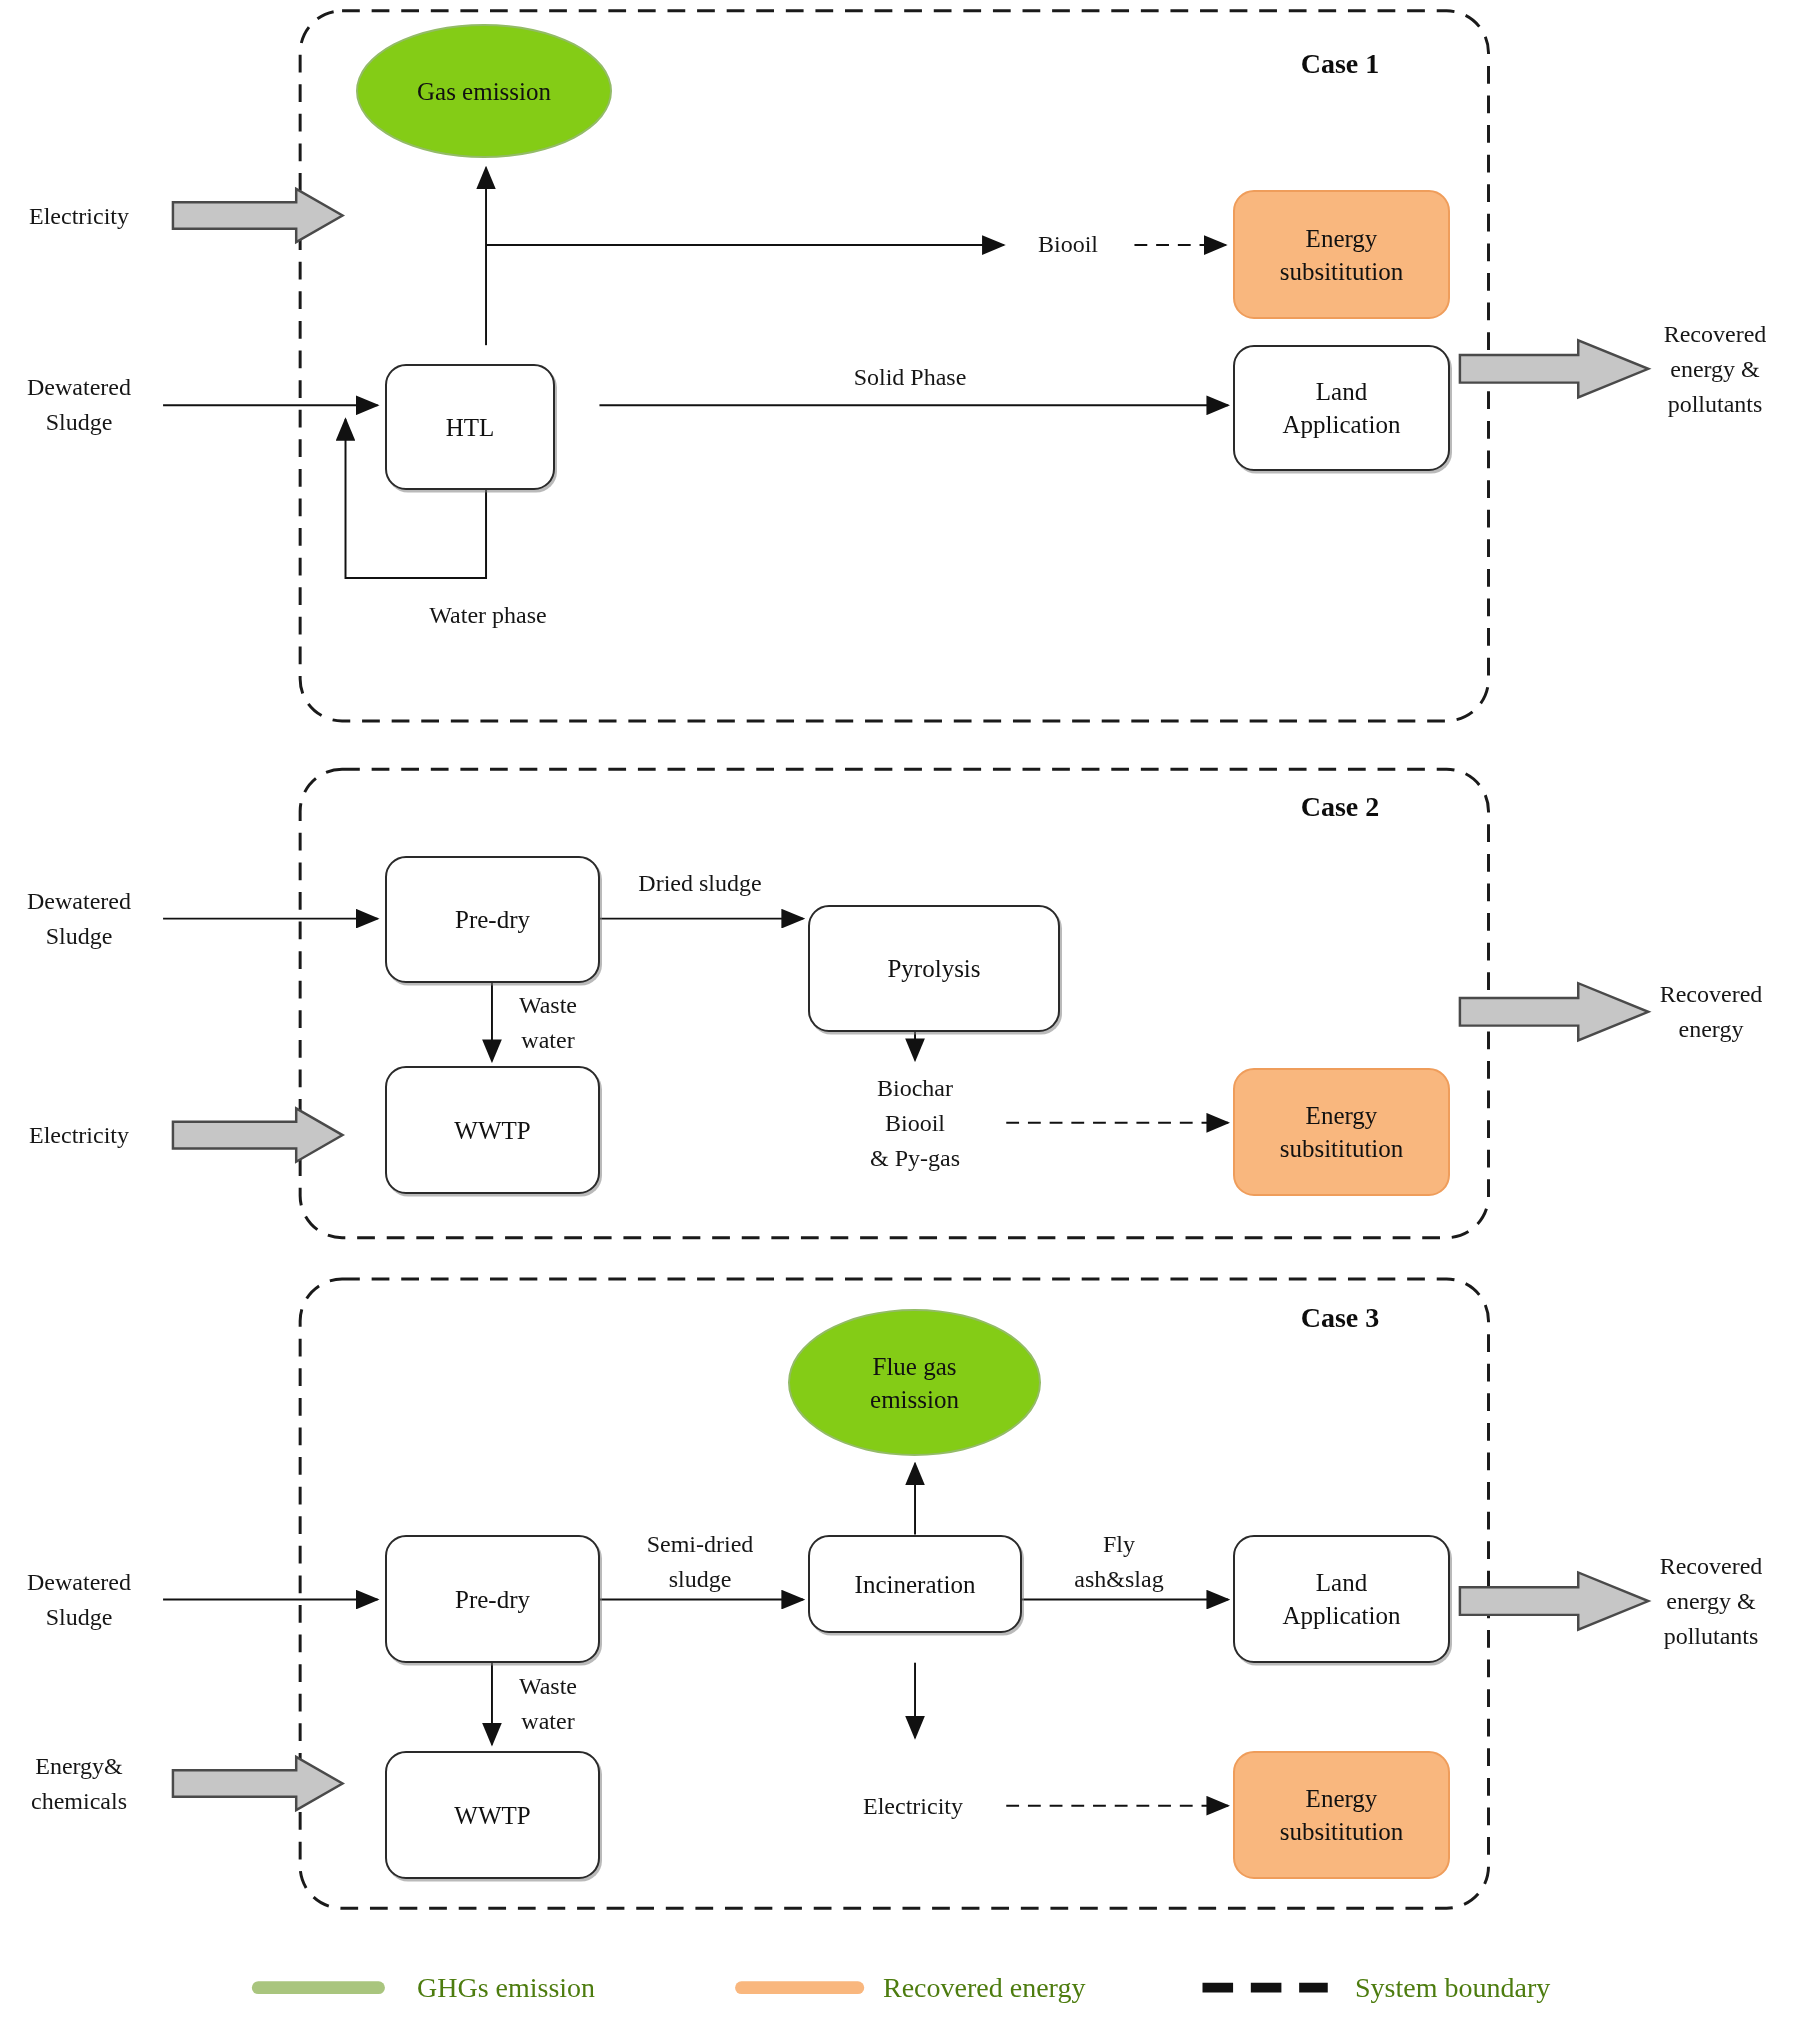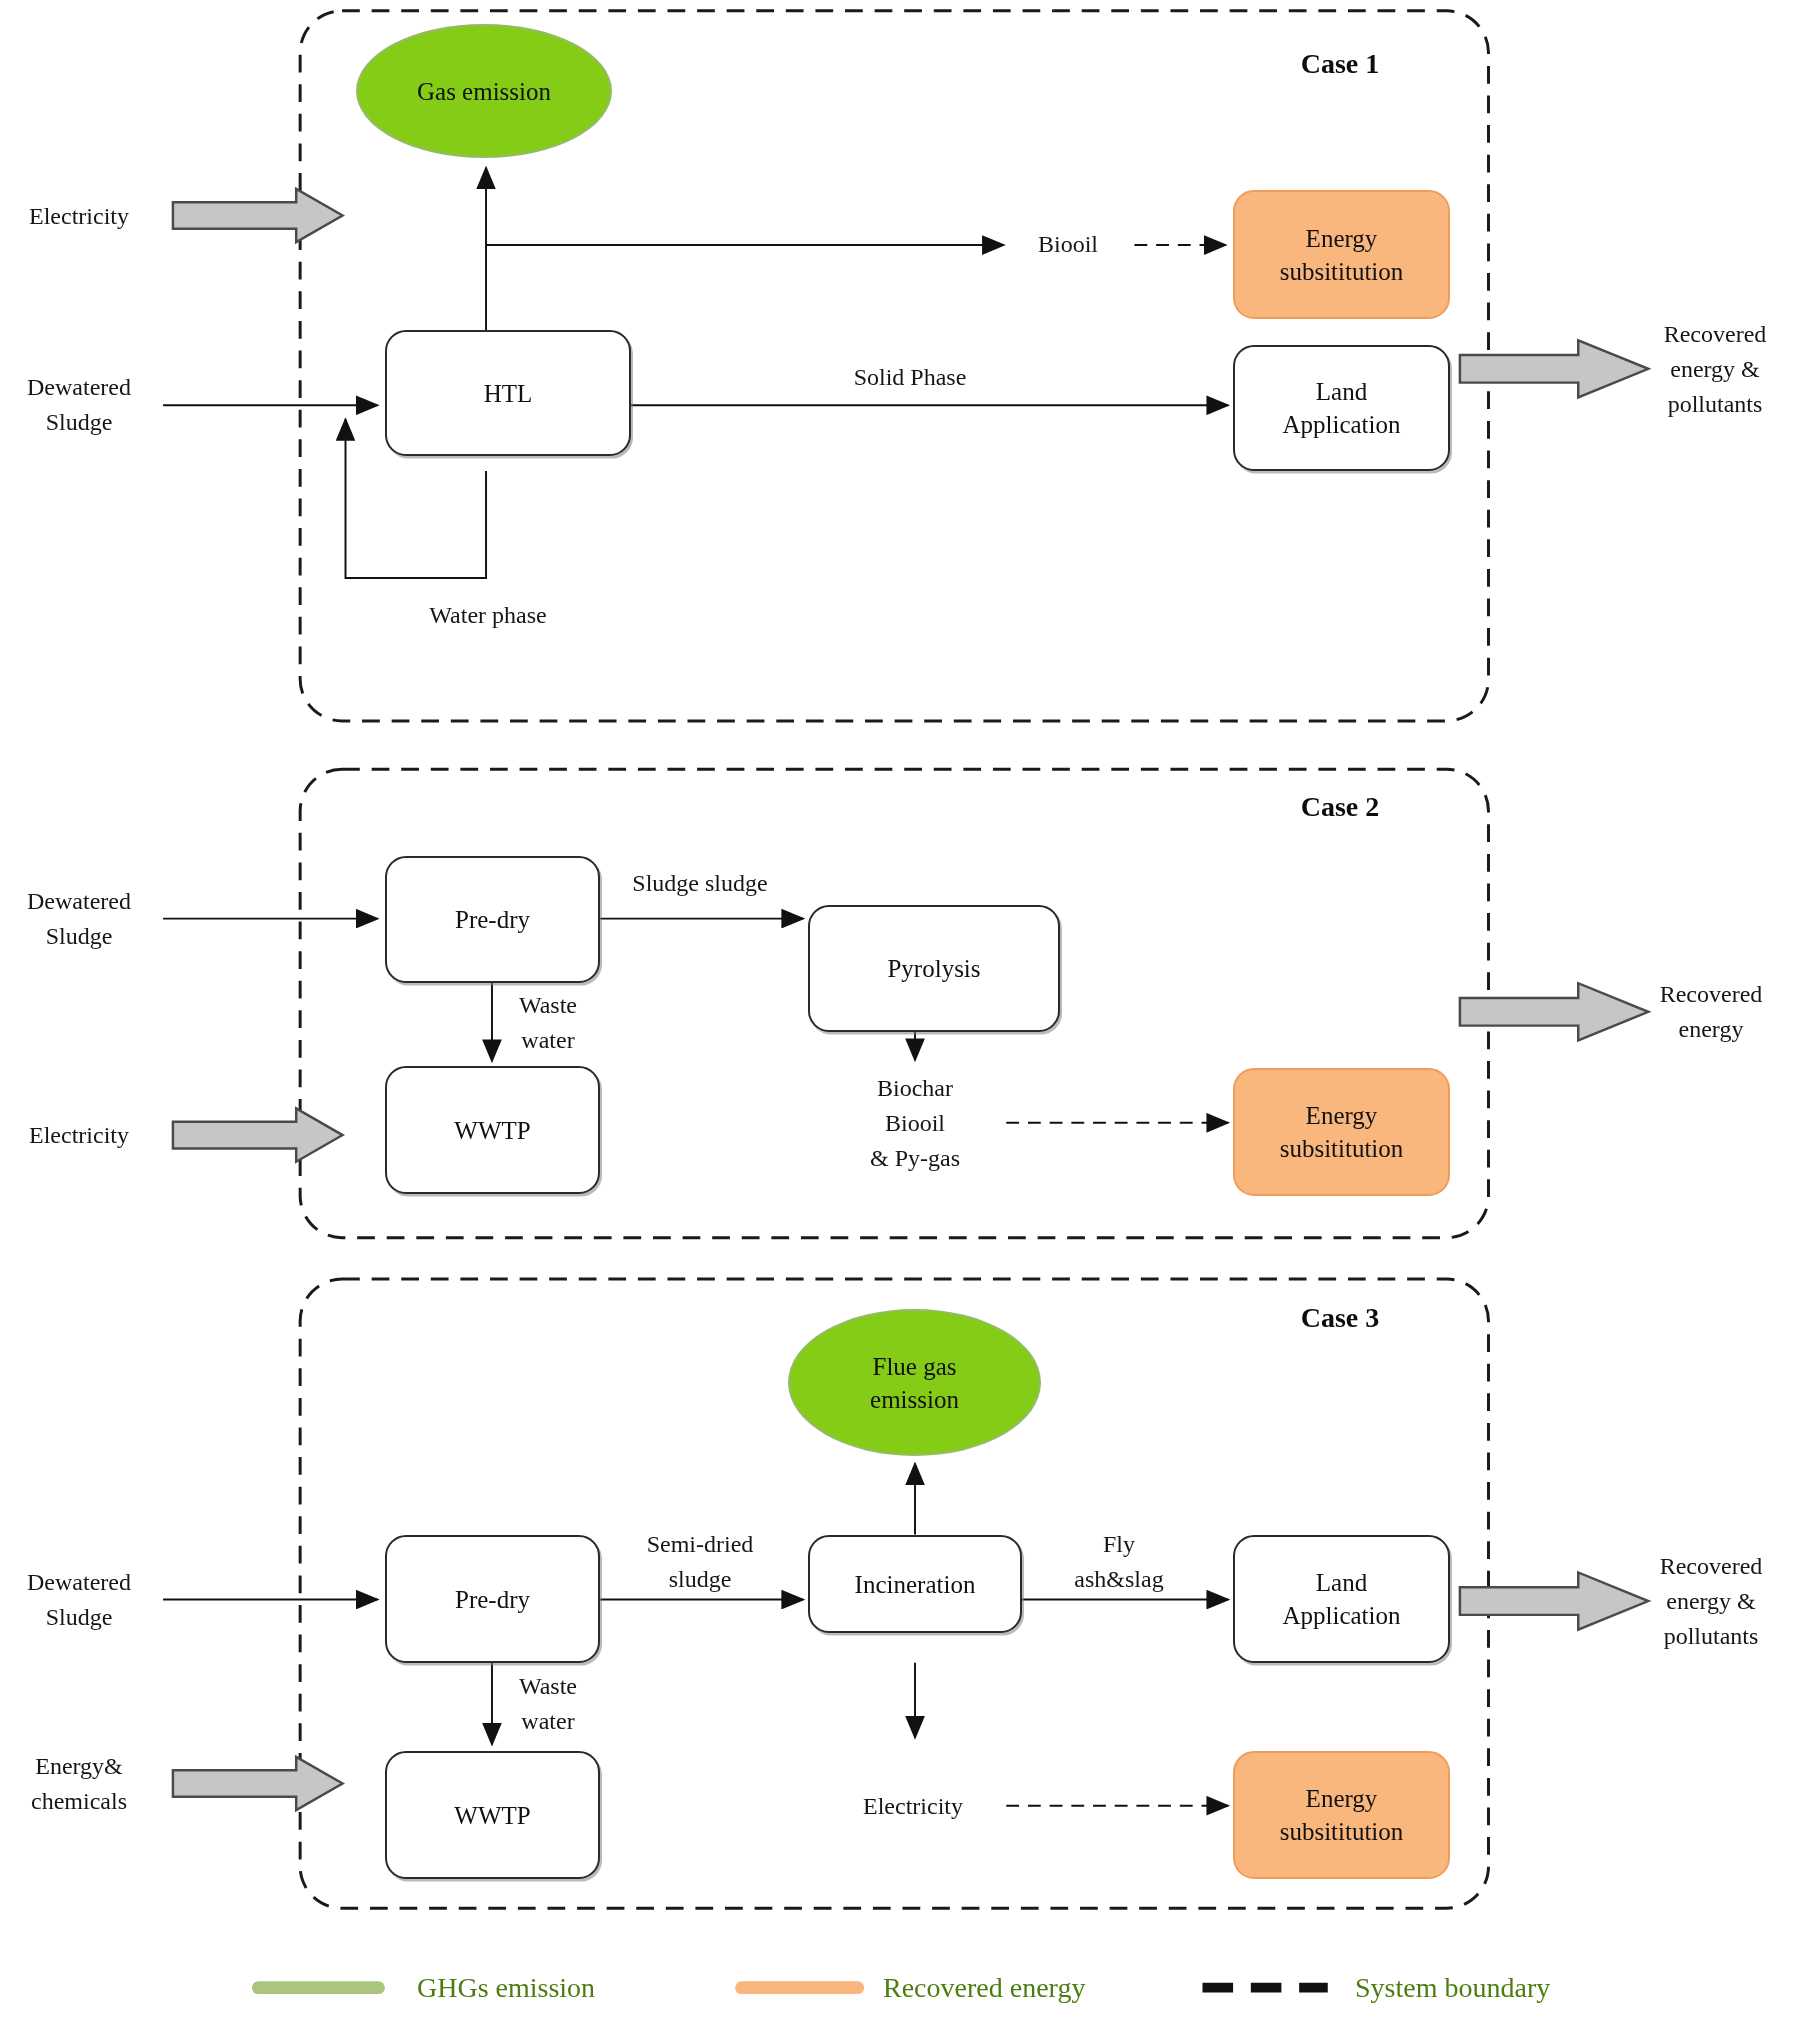--- a/index.html
+++ b/index.html
@@ -115,21 +115,21 @@
   <div class="case-title" style="left:1340px;top:64px">Case 1</div>
 
   <div class="ellipse" style="left:356px;top:24px;width:256px;height:134px">
     <span>Gas emission</span>
   </div>
 
   <div class="label" style="left:79px;top:216px">Electricity</div>
   <div class="label" style="left:79px;top:405px">Dewatered
 Sludge</div>
 
-  <div class="node" style="left:385px;top:330px;width:246px;height:126px">
+  <div class="node" style="left:385px;top:364px;width:170px;height:126px">
     <span>HTL</span>
   </div>
 
   <div class="label" style="left:1068px;top:244px">Biooil</div>
   <div class="label" style="left:910px;top:377px">Solid Phase</div>
 
   <div class="node orange" style="left:1233px;top:190px;width:217px;height:129px">
     <span>Energy
 subsititution</span>
   </div>
@@ -146,21 +146,21 @@
 
   <div class="case-title" style="left:1340px;top:807px">Case 2</div>
 
   <div class="label" style="left:79px;top:919px">Dewatered
 Sludge</div>
 
   <div class="node" style="left:385px;top:856px;width:215px;height:127px">
     <span>Pre-dry</span>
   </div>
 
-  <div class="label" style="left:700px;top:883px">Sludge sludge</div>
+  <div class="label" style="left:700px;top:883px">Dried sludge</div>
 
   <div class="node" style="left:808px;top:905px;width:252px;height:127px">
     <span>Pyrolysis</span>
   </div>
 
   <div class="label" style="left:548px;top:1023px">Waste
 water</div>
 
   <div class="node" style="left:385px;top:1066px;width:215px;height:128px">
     <span>WWTP</span>

